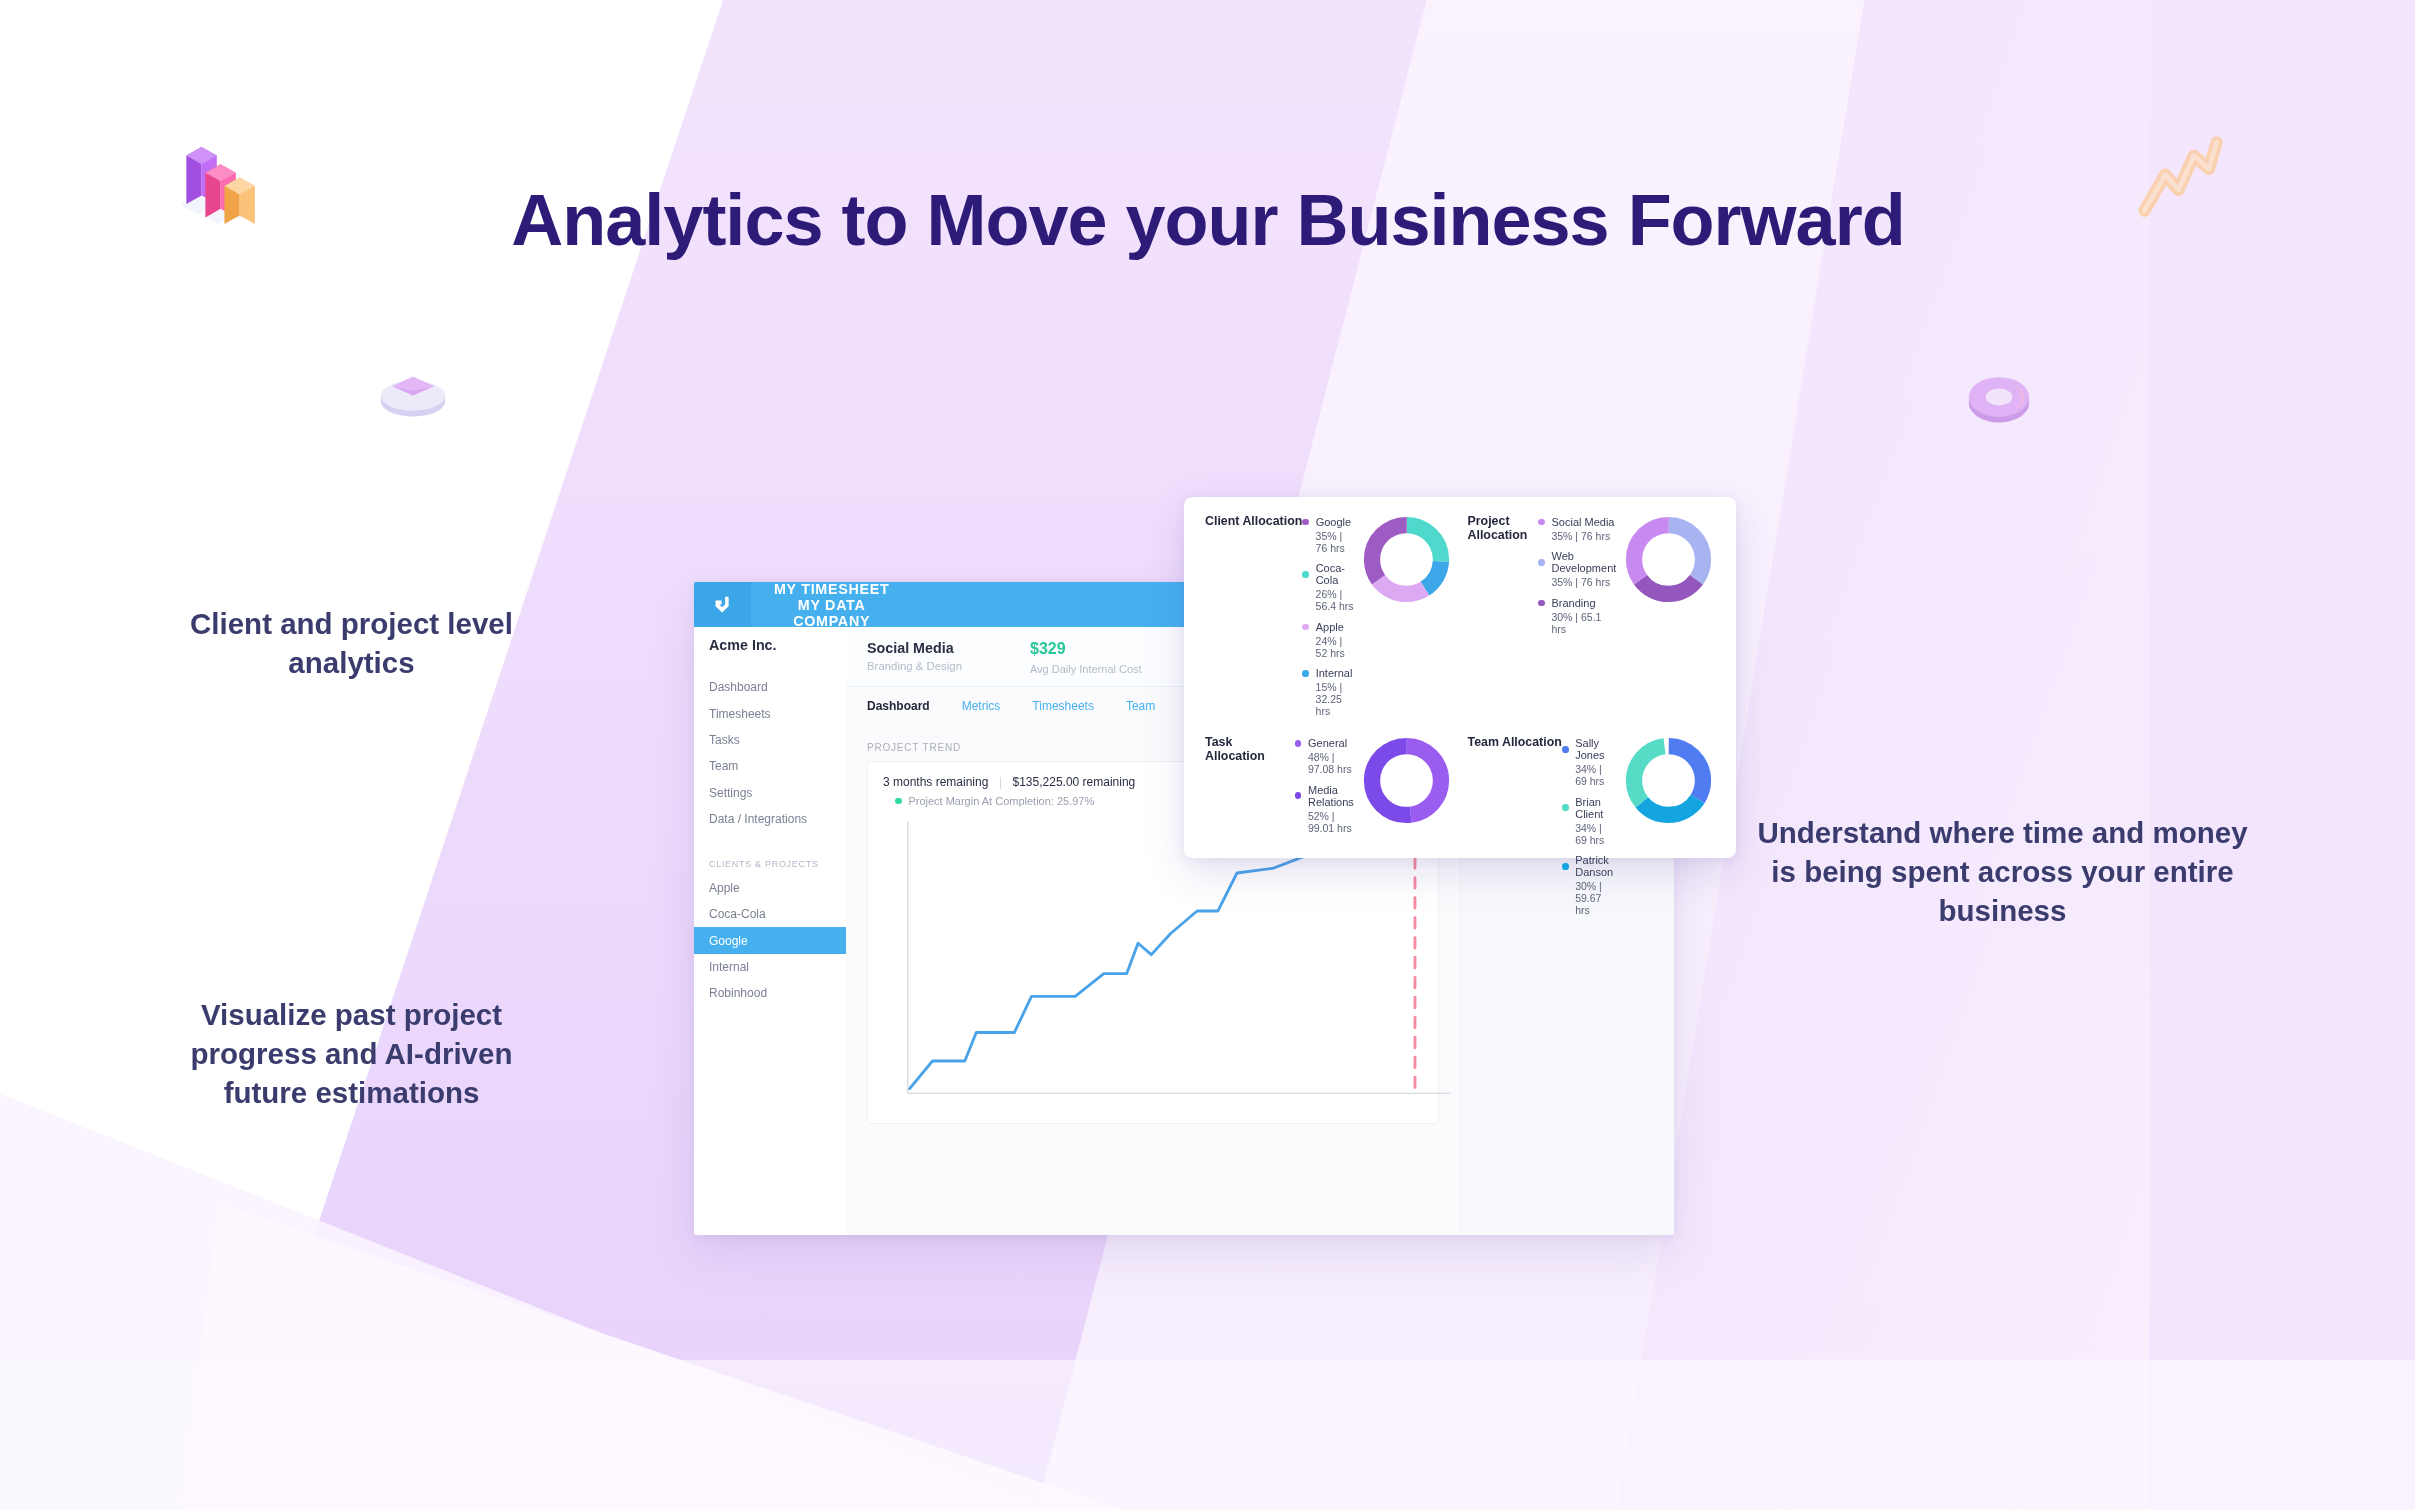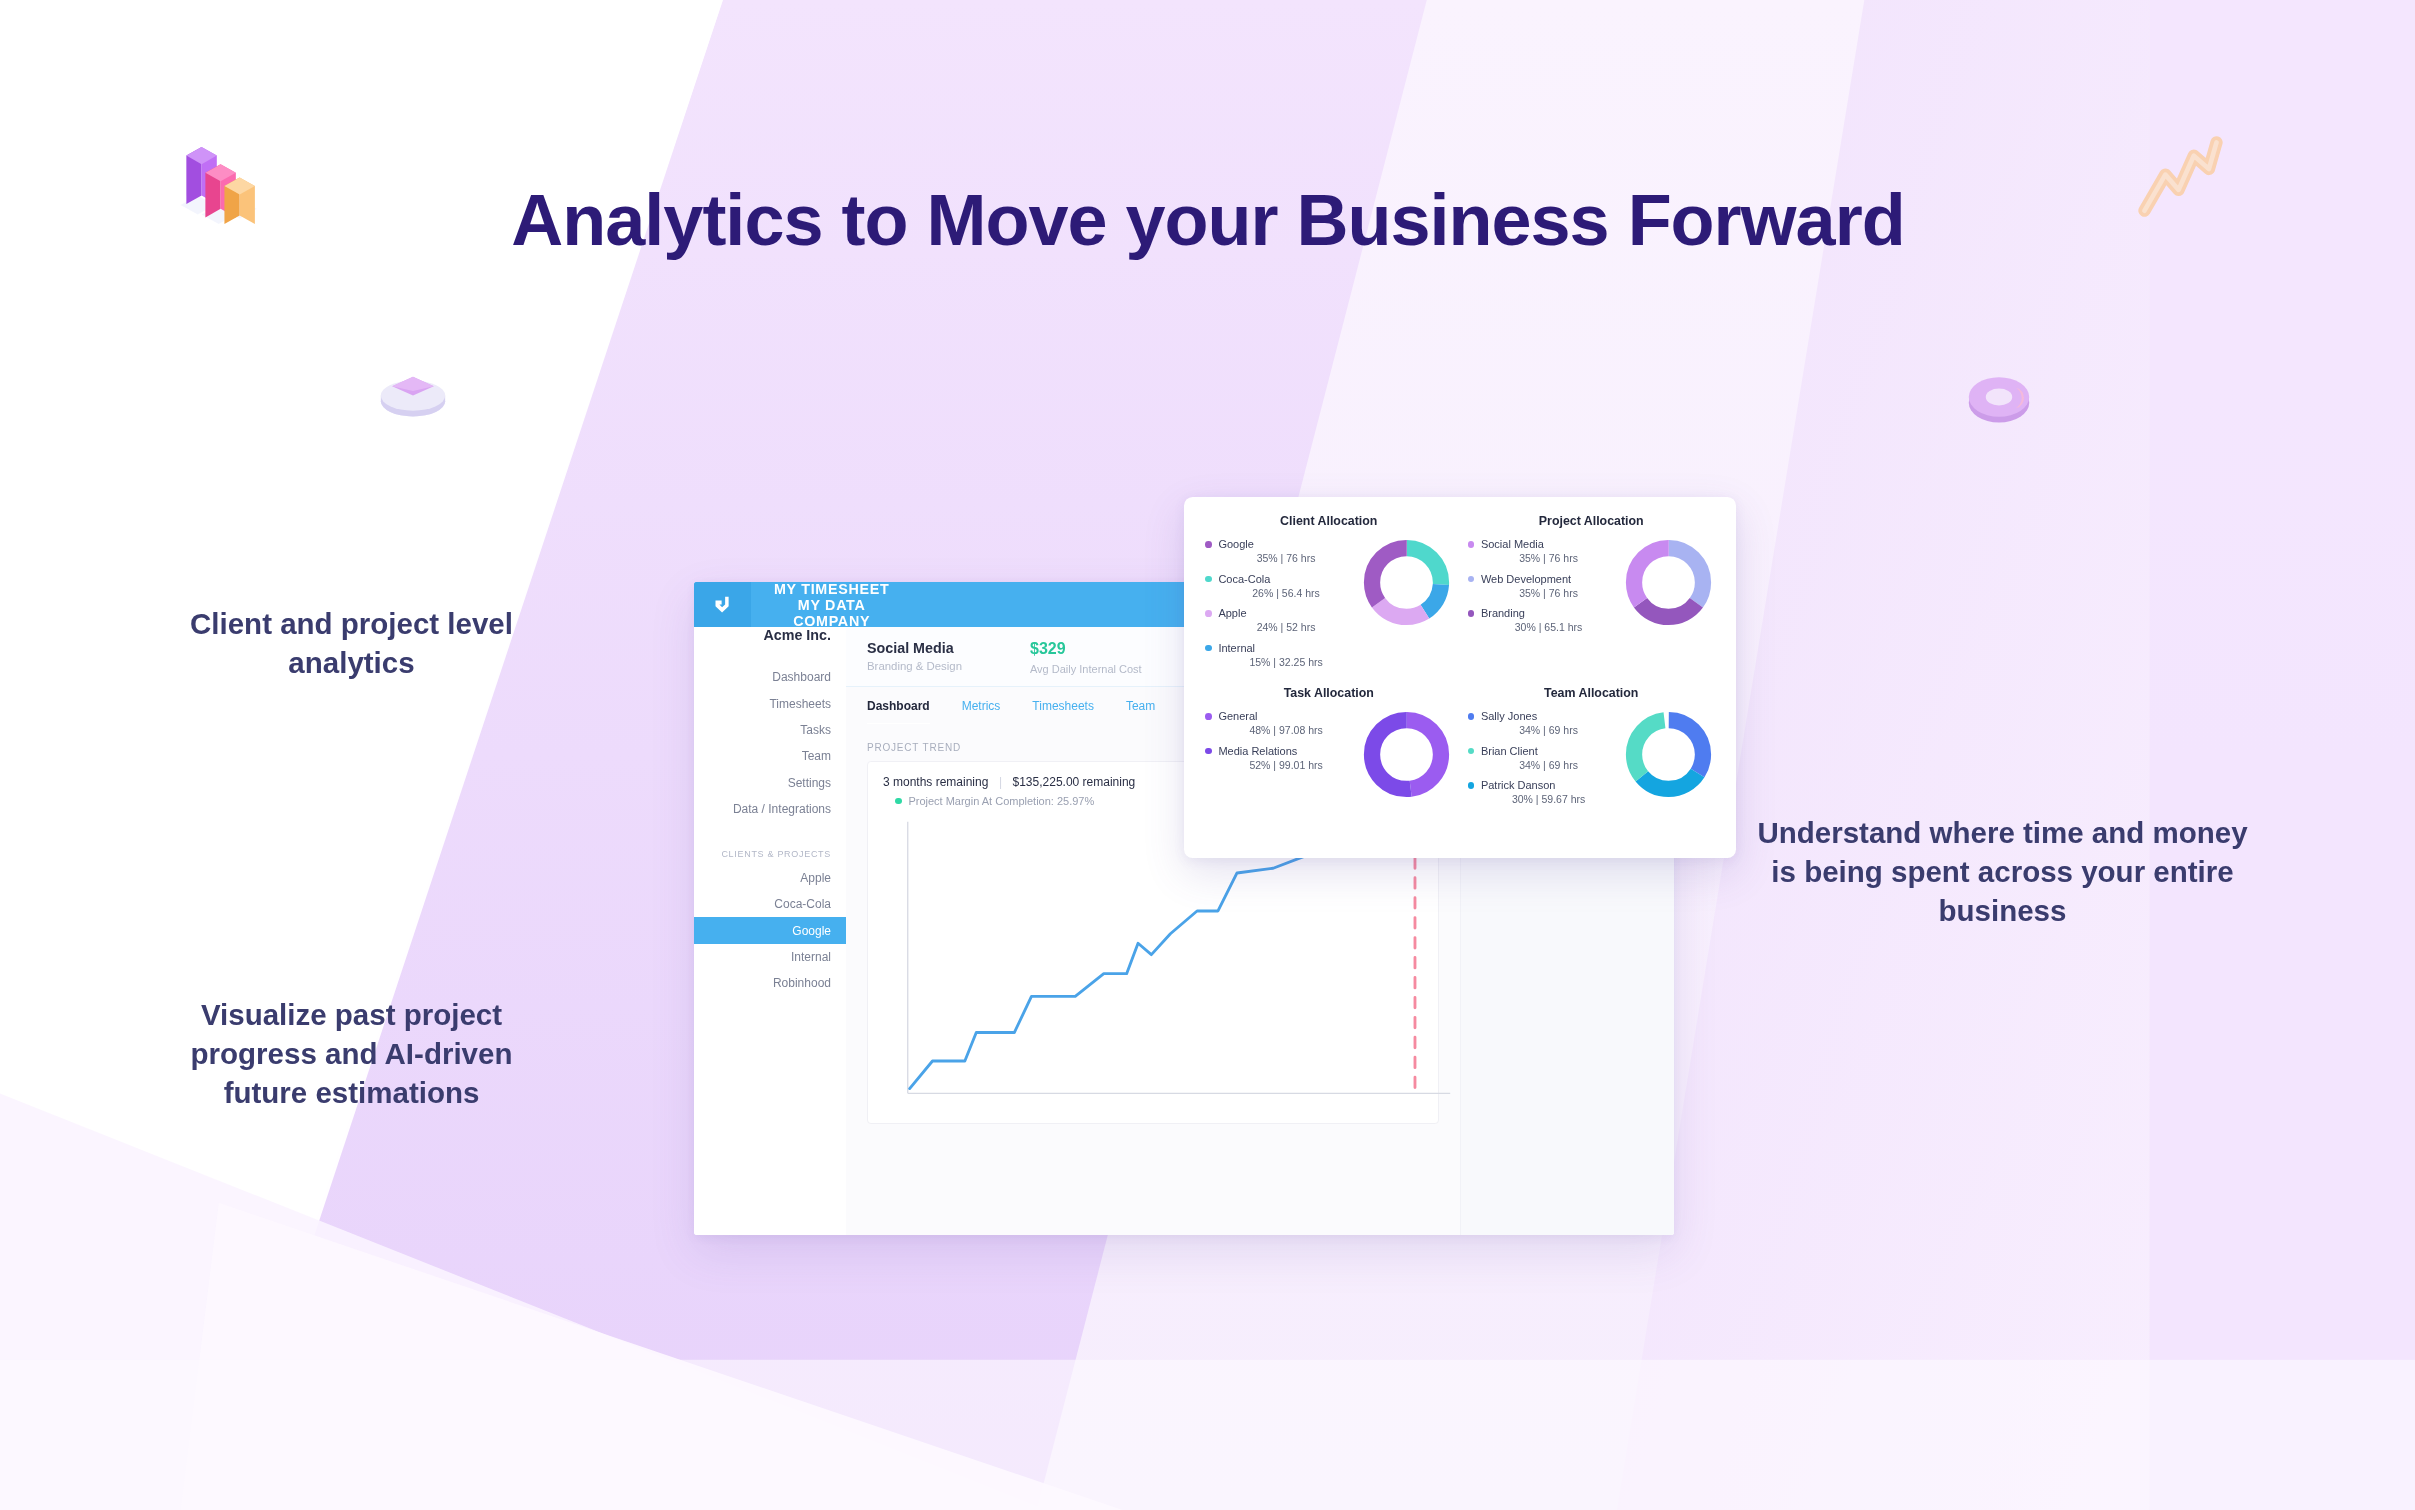--- a/index.html
+++ b/index.html
@@ -56,21 +56,21 @@
     display:flex; align-items:center; justify-content:center;
   }
   .app-nav { display:flex; align-items:center; gap:0;flex-direction:column; }
   .app-nav-item {
     color:#fff; font-size:14.3px; font-weight:bold; letter-spacing:0.7px;
     padding:0 23px;
   }
   .app-body { display:flex; height:609px; }
 
   
-  .sidebar { width:152px; background:#fff; padding:0 0 0 0; flex-shrink:0;text-align:right; }
+  .sidebar { width:152px; background:#fff; padding:10px 0 0 0; flex-shrink:0; }
   .org-name { font-size:14.3px; font-weight:bold; color:#2a2f45; padding:0 15px 0 15px; }
   .nav-list { margin-top:21px; }
   .nav-row { font-size:12px; color:#7b8194; padding:6.2px 15px; }
   .nav-section {
     font-size:9px; color:#b2b7c7; letter-spacing:0.7px;
     padding:5.7px 15px; margin-top:21px;
   }
   .proj-row { font-size:12px; color:#7b8194; padding:6.2px 15px; }
   .proj-row.active { background:#46b0ef; color:#fff; }
 
@@ -123,21 +123,21 @@
 
   
   .alloc-panel {
     position:absolute; left:1184px; top:497px; width:552px; height:361px;
     background:#fff; border-radius:8.6px;
     box-shadow:0 15px 42px rgba(95,75,160,.16), 0 2.9px 11.4px rgba(95,75,160,.08);
     z-index:8; padding:17px 21px;
     display:grid; grid-template-columns:1fr 1fr; grid-template-rows:1fr 1fr;
     column-gap:15px; row-gap:9.5px;
   }
-  .alloc-cell { display:flex; flex-direction:column;text-align:center; }
+  .alloc-cell { display:flex; flex-direction:row; }
   .alloc-title { font-size:12.4px; font-weight:bold; color:#23283c; margin-bottom:8.6px; }
   .alloc-row { display:flex; flex:1; align-items:flex-start; gap:5.7px; }
   .alloc-legend { flex:1; padding-top:1.9px; }
   .leg-item { margin-bottom:8.6px; }
   .leg-top { display:flex; align-items:center; gap:6.7px; }
   .leg-dot { width:6.7px; height:6.7px; border-radius:50%; flex-shrink:0; }
   .leg-name { font-size:11px; color:#3a405a; }
   .leg-val  { font-size:10.5px; color:#5d6478; margin-left:13.3px; margin-top:1.9px; }
   .donut-wrap { width:93px; flex-shrink:0; display:flex; align-items:center; justify-content:center; }
 </style>

